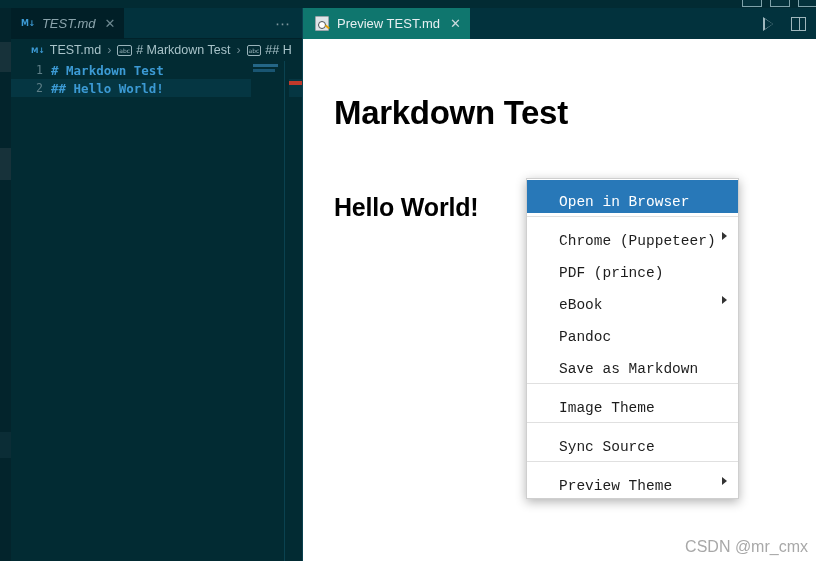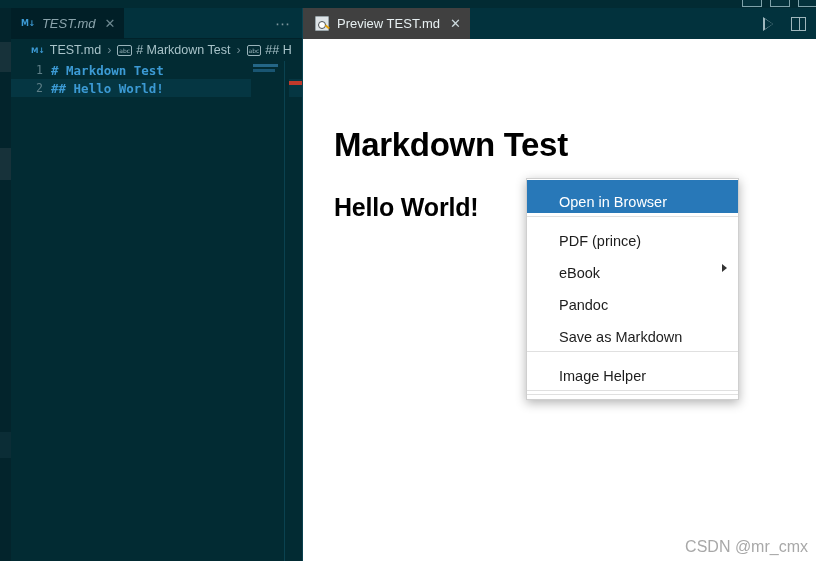--- a/index.html
+++ b/index.html
@@ -238,21 +238,21 @@
   }
   .preview-tab {
     position: absolute;
     left: 0; top: 0;
     height: 31px;
     display: flex;
     align-items: center;
     gap: 8px;
     padding: 0 9px 0 12px;
     box-sizing: border-box;
-    background: #404040;
+    background: #0f766e;
     cursor: pointer;
     user-select: none;
   }
   .preview-tab .tab-label {
     font-style: normal;
     color: #e7eff1;
   }
   .preview-tab .tab-close { color: #cddade; }
   .pv-icon {
     position: relative;
@@ -331,21 +331,21 @@
 
   .preview-body {
     position: absolute;
     left: 0; top: 39px;
     width: 513px; height: 522px;
     background: #ffffff;
     overflow: hidden;
   }
   .md-h1 {
     position: absolute;
-    left: 31px; top: 87px;
+    left: 31px; top: 55px;
     margin: 0;
     font-size: 33px;
     font-weight: bold;
     color: #000000;
     letter-spacing: -0.3px;
   }
   .md-h2 {
     position: absolute;
     left: 31px; top: 154px;
     margin: 0;
@@ -372,20 +372,21 @@
     position: relative;
     height: 32px;
     display: flex;
     align-items: center;
     padding: 10px 12px 0 32px;
     box-sizing: border-box;
     font-size: 14.5px;
     color: #1d1d1d;
     cursor: default;
     white-space: nowrap;
+    font-family: Liberation Mono, monospace;
   }
   .ctx-item.selected {
     background: #2878b8;
     color: #ffffff;
     height: 33px;
   }
   .ctx-item .arrow {
     position: absolute;
     right: 11px; top: 50%;
     transform: translateY(-50%);
@@ -506,43 +507,54 @@
   </div>
 
   <div class="ctx-menu">
 
     <div class="ctx-item selected">
       <span>Open in Browser</span>
     </div>
     <div class="ctx-sep"></div>
 
 
+    <div class="ctx-item">
+      <span>Chrome (Puppeteer)</span>
+      <span class="arrow"></span>
+    </div>
 
     <div class="ctx-item">
       <span>PDF (prince)</span>
     </div>
 
     <div class="ctx-item">
       <span>eBook</span>
       <span class="arrow"></span>
     </div>
 
     <div class="ctx-item">
       <span>Pandoc</span>
     </div>
 
     <div class="ctx-item">
       <span>Save as Markdown</span>
     </div>
     <div class="ctx-sep"></div>
 
     <div class="ctx-item">
-      <span>Image Helper</span>
+      <span>Image Theme</span>
     </div>
     <div class="ctx-sep"></div>
 
+    <div class="ctx-item">
+      <span>Sync Source</span>
+    </div>
     <div class="ctx-sep"></div>
 
+    <div class="ctx-item">
+      <span>Preview Theme</span>
+      <span class="arrow"></span>
+    </div>
   </div>
 
   <div class="wm-csdn">CSDN @mr_cmx</div>
 
 </div>
 
 </body></html>

